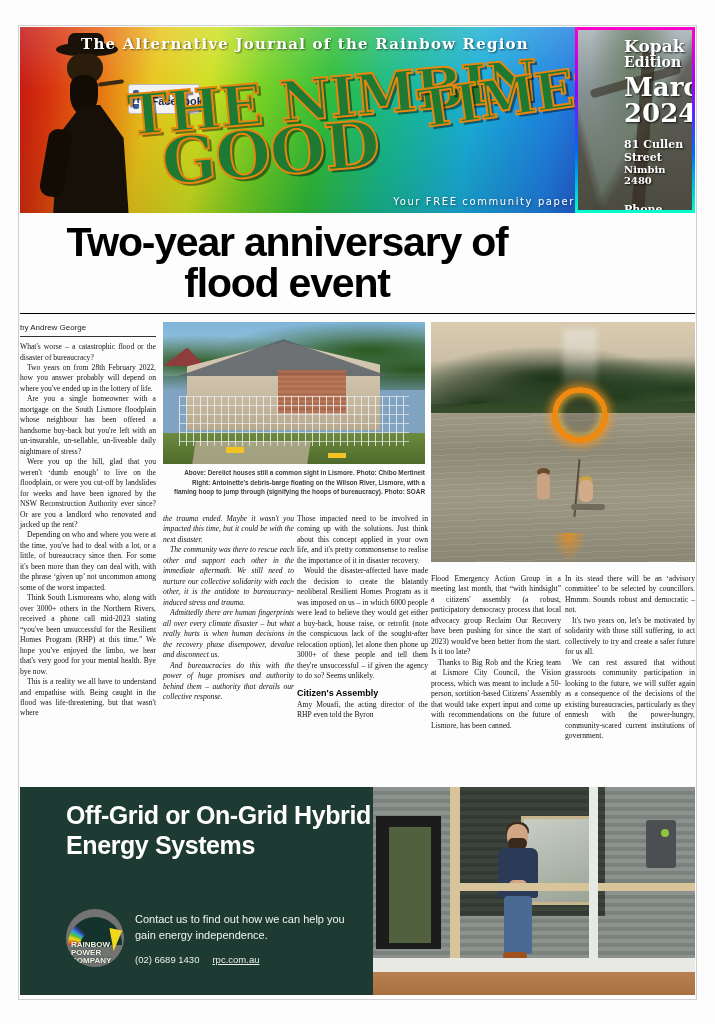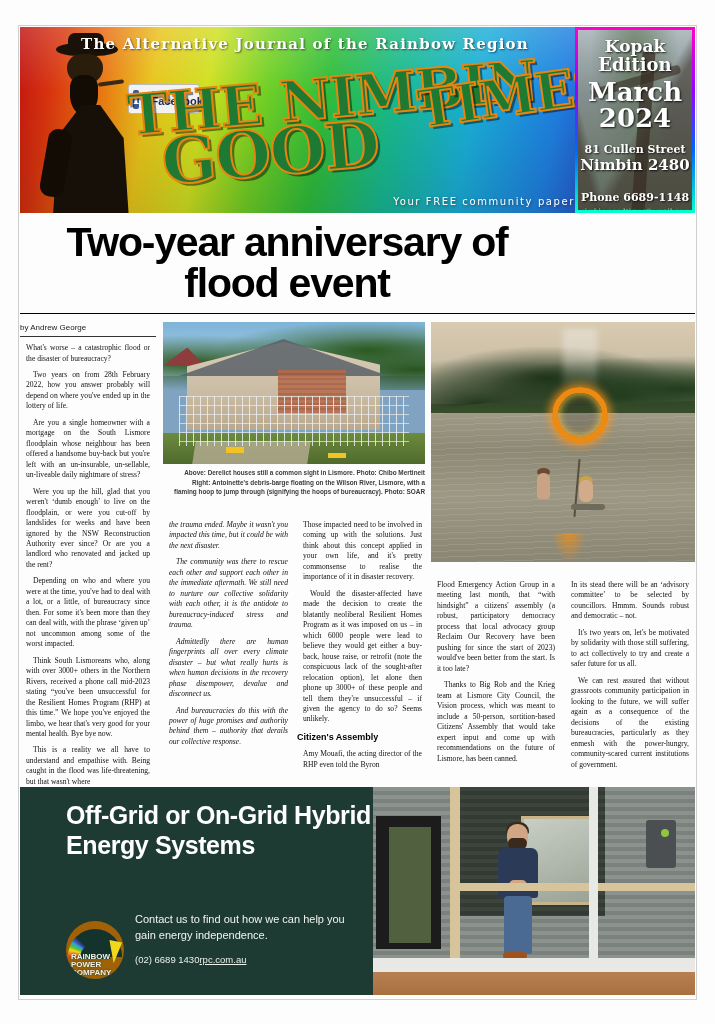--- a/index.html
+++ b/index.html
@@ -158,32 +158,33 @@
   .edition-box .trunk {
     position:absolute; left:52%; top:12%; width:13px; height:88%;
     background: rgba(55,45,35,.72); transform: rotate(4deg);
   }
   .edition-box .branch {
     position:absolute; left:10%; top:26%; width:82%; height:9px;
     background: rgba(55,45,35,.6); transform: rotate(-16deg); border-radius:4px;
   }
   .ed-line {
     position: relative;
-    text-align: center;
+    text-align: left;
     color: #ffffff;
     font-family: "DejaVu Serif", serif;
     font-weight: 700;
     text-shadow: 1px 1px 2px rgba(0,0,0,.8);
+    padding-left: 46px;
   }
   .ed-kopak { font-size: 17px; margin-top: 6px; }
-  .ed-edition { font-size: 18px; margin-top: -2px; }
+  .ed-edition { font-size: 14px; margin-top: -2px; }
   .ed-month { font-size: 26px; margin-top: 2px; }
   .ed-year { font-size: 26px; margin-top: -4px; }
   .ed-addr1 { font-size: 11px; margin-top: 10px; }
-  .ed-addr2 { font-size: 15px; margin-top: 0px; }
+  .ed-addr2 { font-size: 10px; margin-top: 0px; }
   .ed-phone { font-size: 11px; margin-top: 17px; }
   .ed-web { font-size: 6px; margin-top: 3px; opacity: .55; letter-spacing:.3px; }
 
   
   .headline {
     position: absolute;
     left: 20px; top: 222px;
     width: 534px;
     font-family: "Liberation Sans", sans-serif;
     font-weight: 700;
@@ -214,21 +215,21 @@
   
   .col {
     position: absolute;
     font-family: "Liberation Serif", serif;
     font-size: 7.6px;
     line-height: 1.38;
     color: #111;
     text-align: justify;
     box-sizing: border-box;
   }
-  .col p { margin: 6px; text-indent: 7px; }
+  .col p { margin: 0; text-indent: 7px; }
   .col p.first { text-indent: 0; }
   .byline {
     font-family: "Liberation Sans", sans-serif;
     font-size: 8px;
     color: #222;
     padding-bottom: 3px;
     border-bottom: 1px solid #333;
     margin-bottom: 5px;
     text-indent: 0;
   }
@@ -446,29 +447,29 @@
     font-size: 11px;
     line-height: 1.45;
     color: #f0f4f0;
   }
   .ad-contact {
     position: absolute;
     left: 115px; top: 167px;
     font-family: "Liberation Sans", sans-serif;
     font-size: 9.5px;
     color: #eaf0ea;
-    display: flex; align-items: baseline;
+    display: flex; gap: 13px; align-items: baseline;
   }
   .ad-contact .url { text-decoration: underline; }
   .rpc-logo {
     position: absolute;
-    left: 46px; top: 134px;
+    left: 46px; top: 122px;
     width: 58px; height: 58px;
     border-radius: 50%;
-    background: #a16207;
+    background: #737373;
     overflow: hidden;
   }
   .rpc-logo .rain {
     position:absolute; left:2px; top:8px; width:54px; height:28px;
     border-radius: 27px 27px 0 0;
     background: conic-gradient(from 270deg at 50% 100%, #e43b2c 0deg, #ef8a19 8deg, #f2d81c 16deg, #5fbf2e 24deg, #2aa7d8 32deg, #3a46b5 40deg, #14332c 48deg);
   }
   .rpc-logo .arc-in {
     position:absolute; left:14px; top:22px; width:30px; height:16px;
     border-radius: 15px 15px 0 0; background:#14332c;

